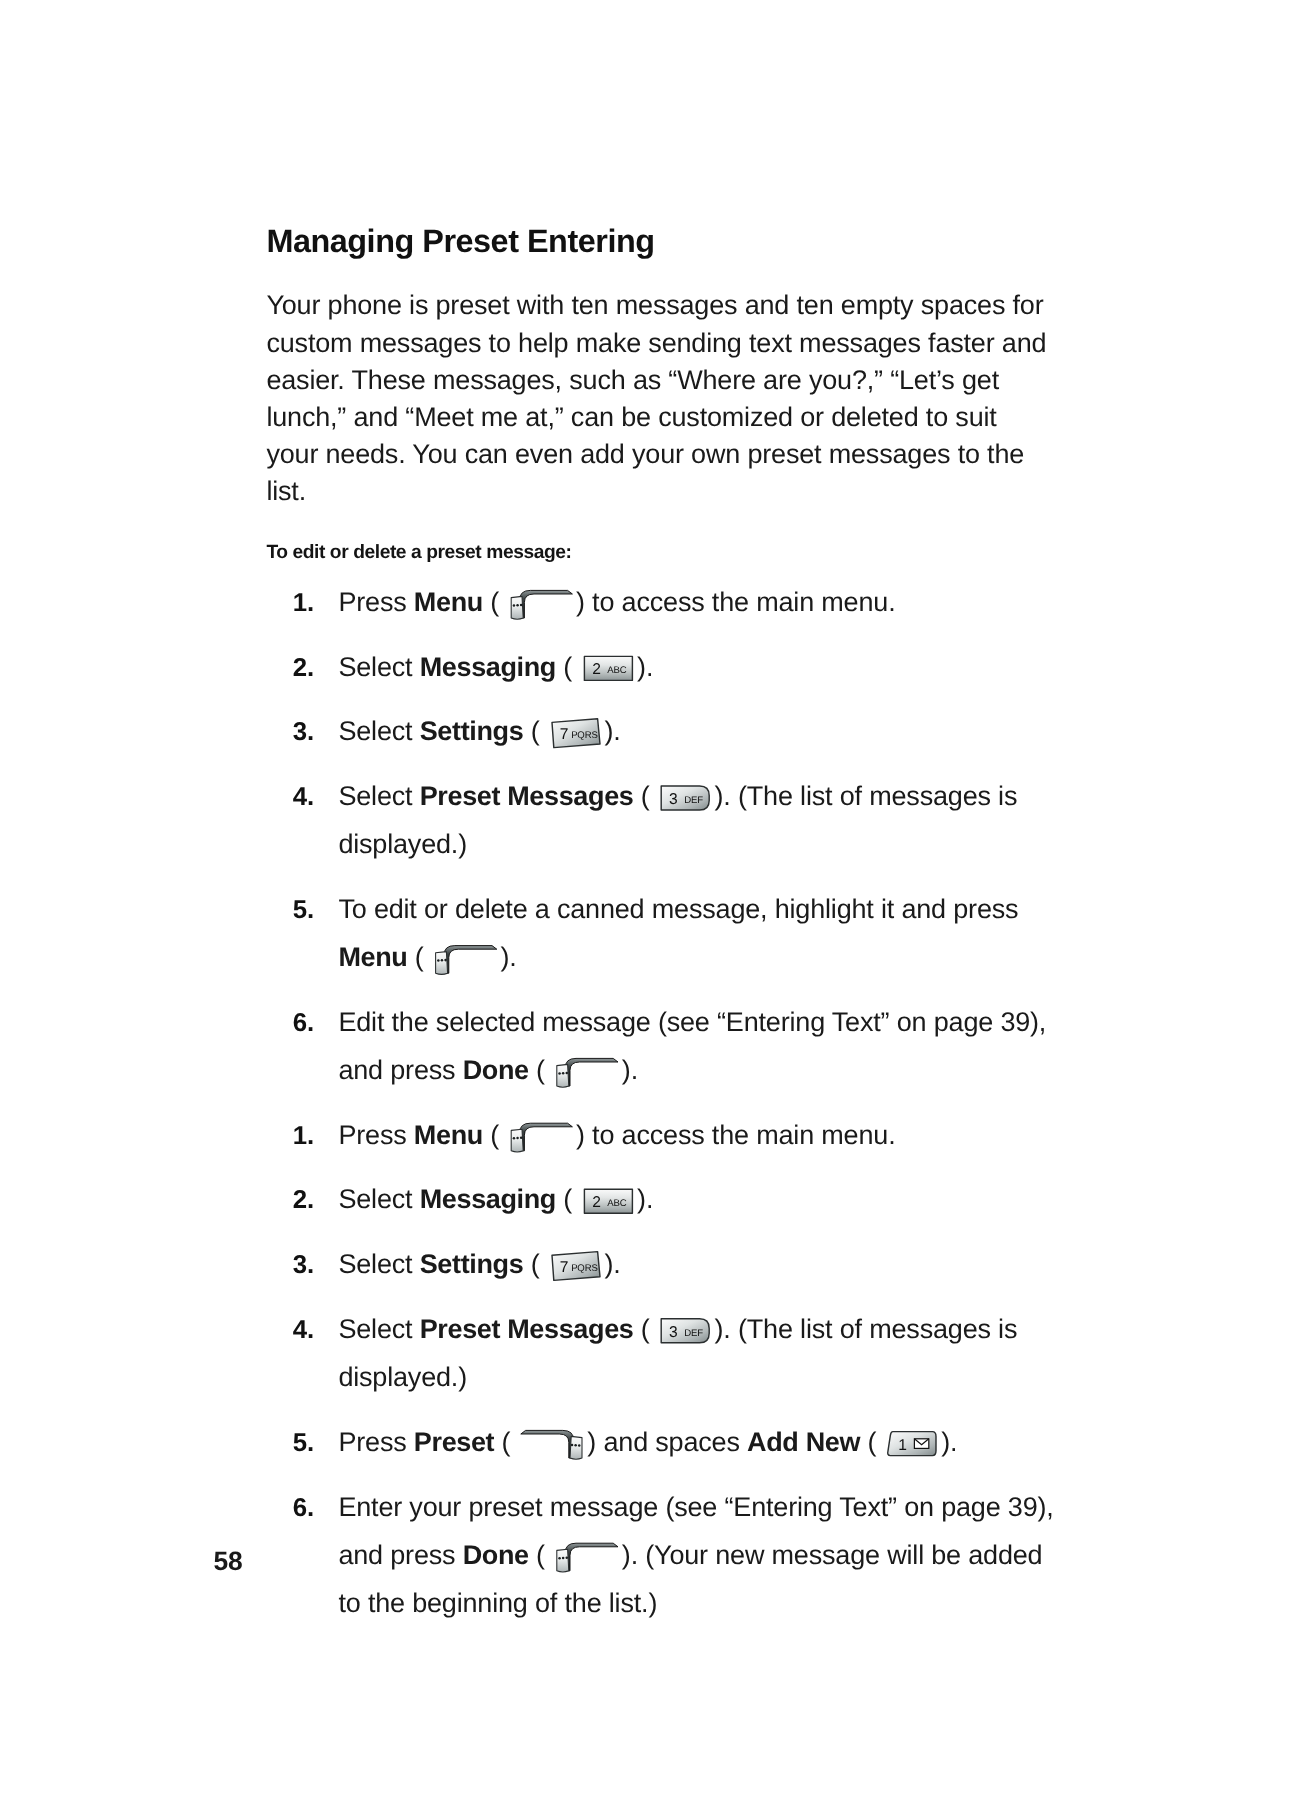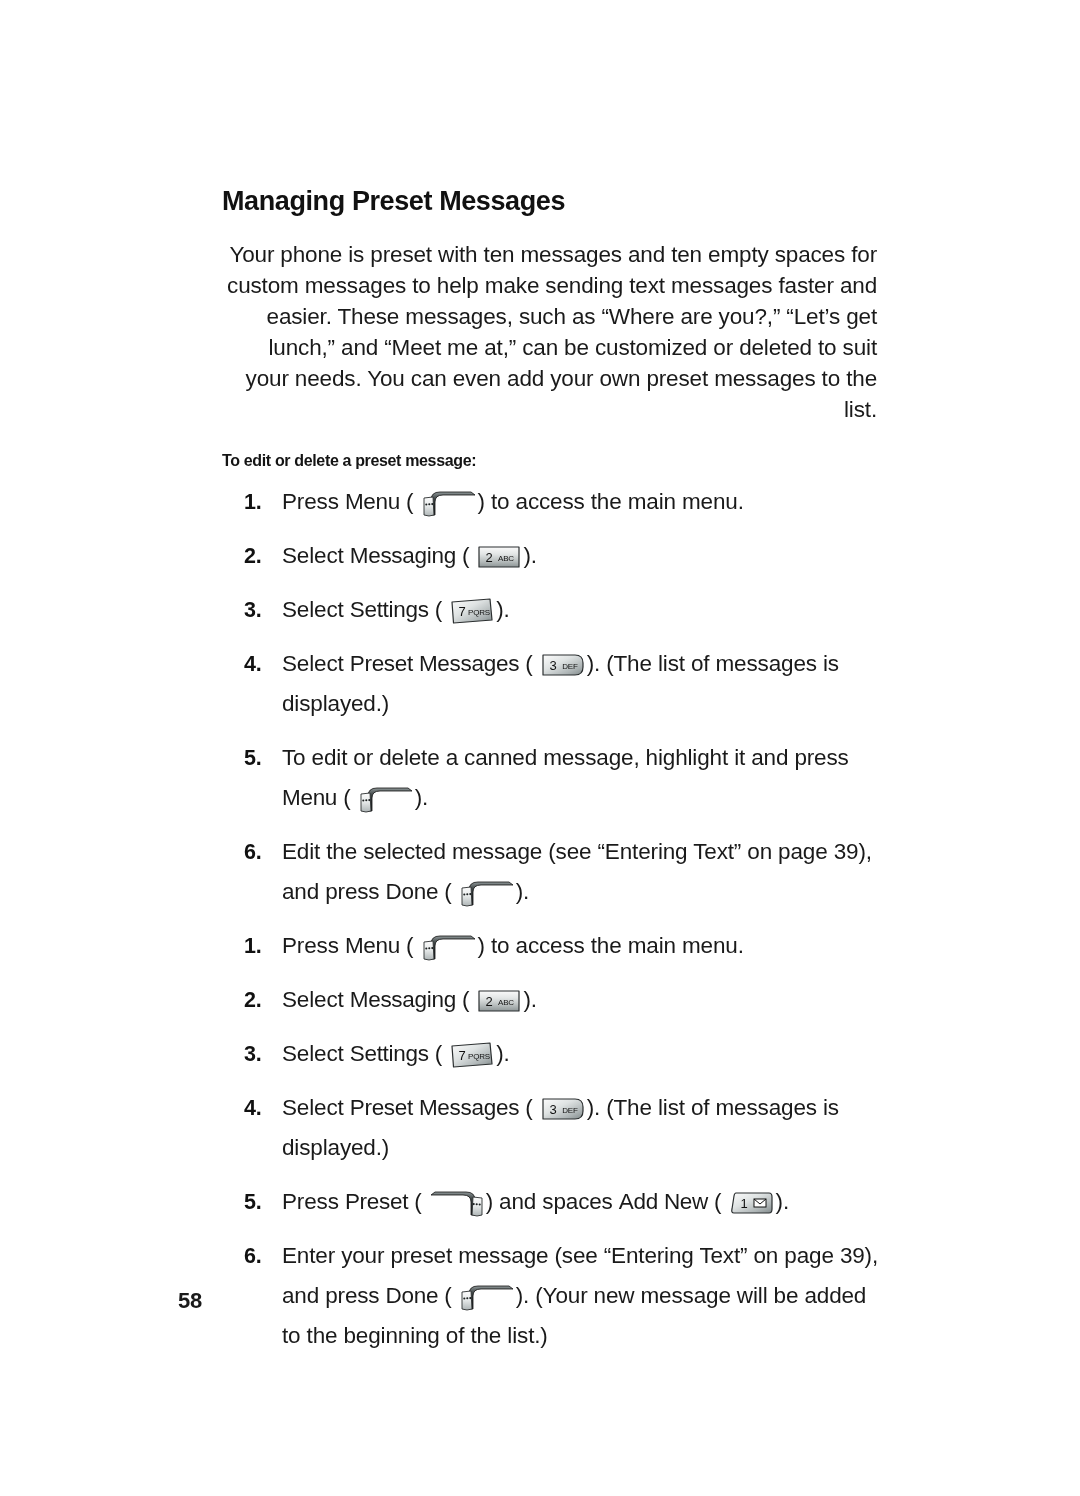--- a/index.html
+++ b/index.html
@@ -50,21 +50,20 @@
   }
 
   
   .body-para {
     font-size: 22.5px;
     line-height: 31px;
     letter-spacing: -0.15px;
     color: #1a1a1a;
     margin: 0;
     width: 655px;
-    text-align: right;
   }
 
   
   ol.steps {
     list-style: none;
     margin: 0;
     padding: 0;
   }
   ol.steps > li {
     position: relative;
@@ -79,21 +78,21 @@
   ol.steps > li .num {
     position: absolute;
     left: 22px;
     top: 0;
     font-weight: bold;
     font-size: 21.5px;
     color: #111;
     line-height: 40px;
   }
   .stepbody { display: block; }
-  b.k { font-weight: normal; letter-spacing: -0.3px; }
+  b.k { font-weight: bold; letter-spacing: -0.3px; }
 
   
   .key {
     display: inline-block;
     vertical-align: middle;
     position: relative;
     margin: 0 1px;
   }
 
   
@@ -132,21 +131,21 @@
     white-space: nowrap;
   }
 </style>
 </head>
 <body>
 
 <div class="page">
 
   <div class="content">
 
-    <h1 class="h1">Managing Preset Messages</h1>
+    <h1 class="h1">Managing Preset Entering</h1>
 
     <p class="body-para">Your phone is preset with ten messages and ten empty spaces for custom messages to help make sending text messages faster and easier. These messages, such as “Where are you?,” “Let’s get lunch,” and “Meet me at,” can be customized or deleted to suit your needs. You can even add your own preset messages to the list.</p>
 
     <div id="sections-host">
         <h3 class="h3">To edit or delete a preset message:</h3>
         <ol class="steps">
           <li>
             <span class="num">1.</span>
             <span class="stepbody"><span>Press </span><b class="k">Menu</b><span> (</span>
   <span class="key softkey">

